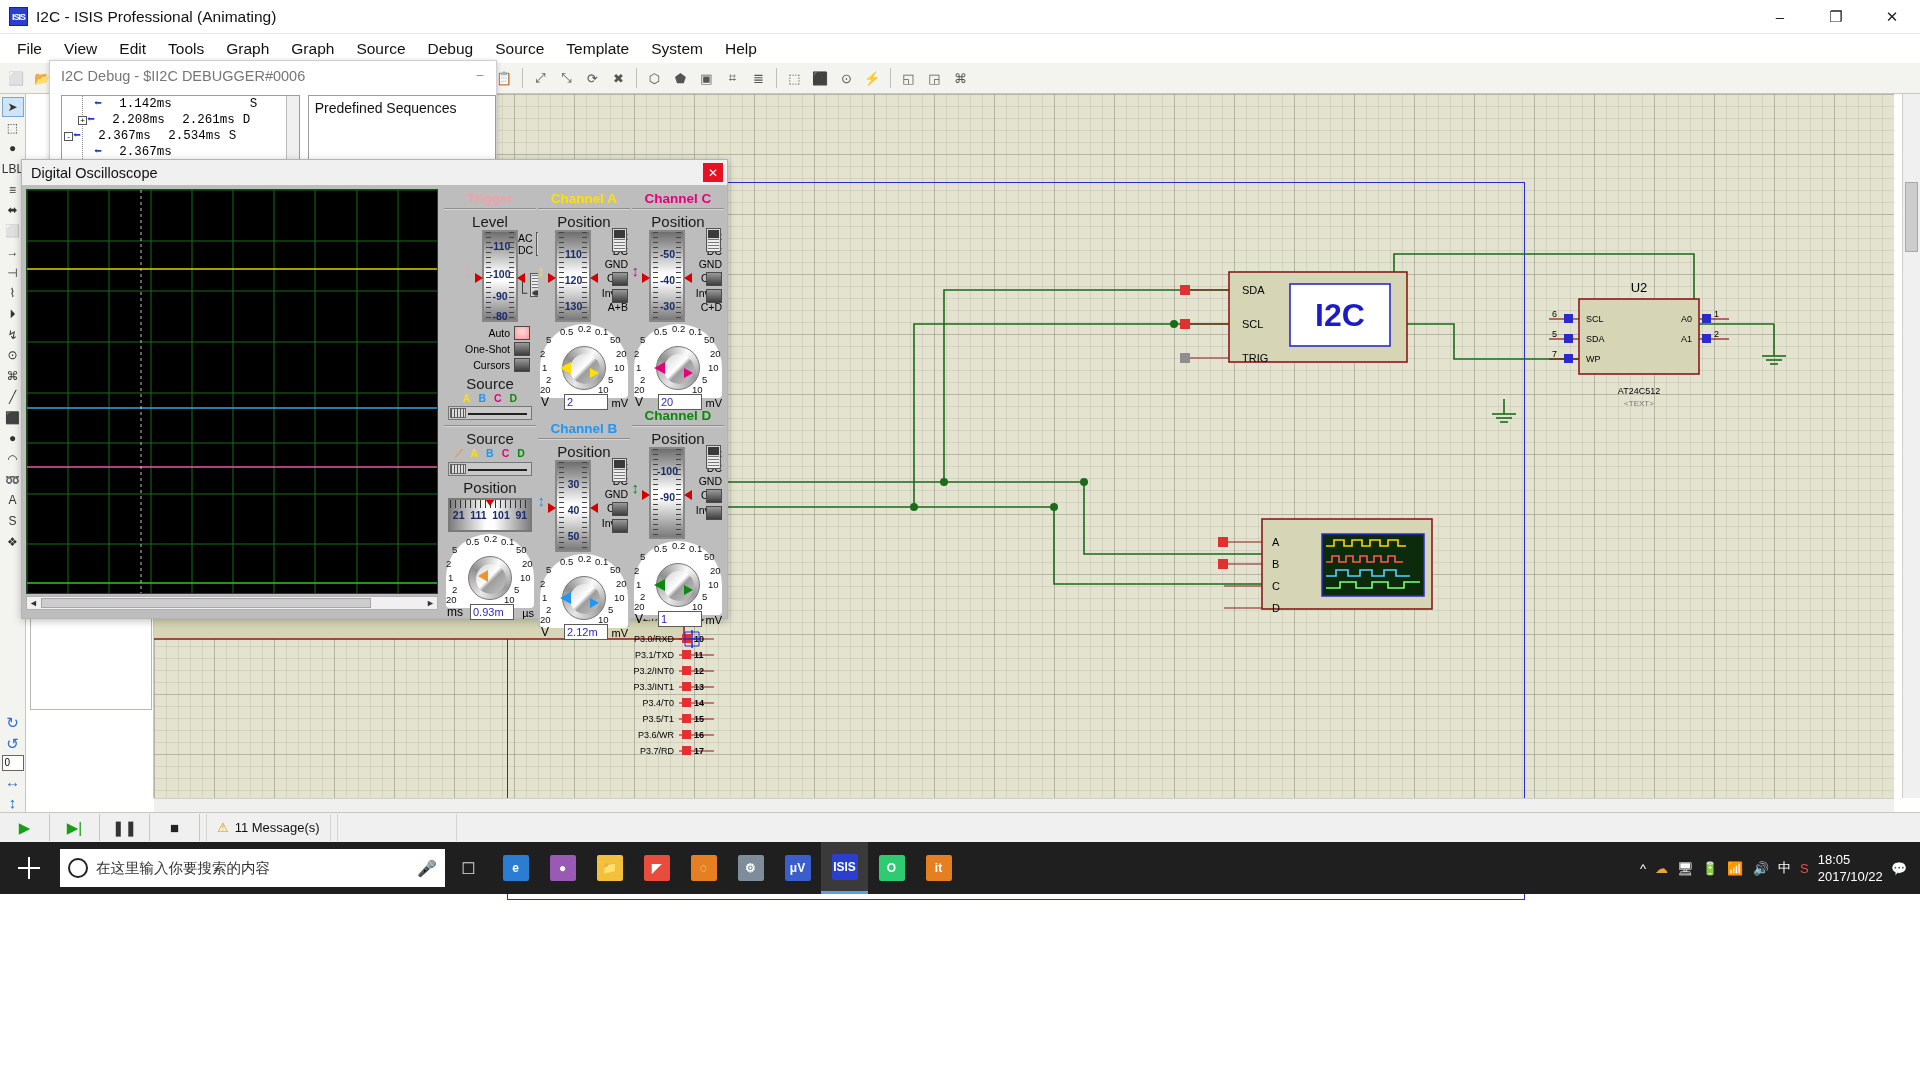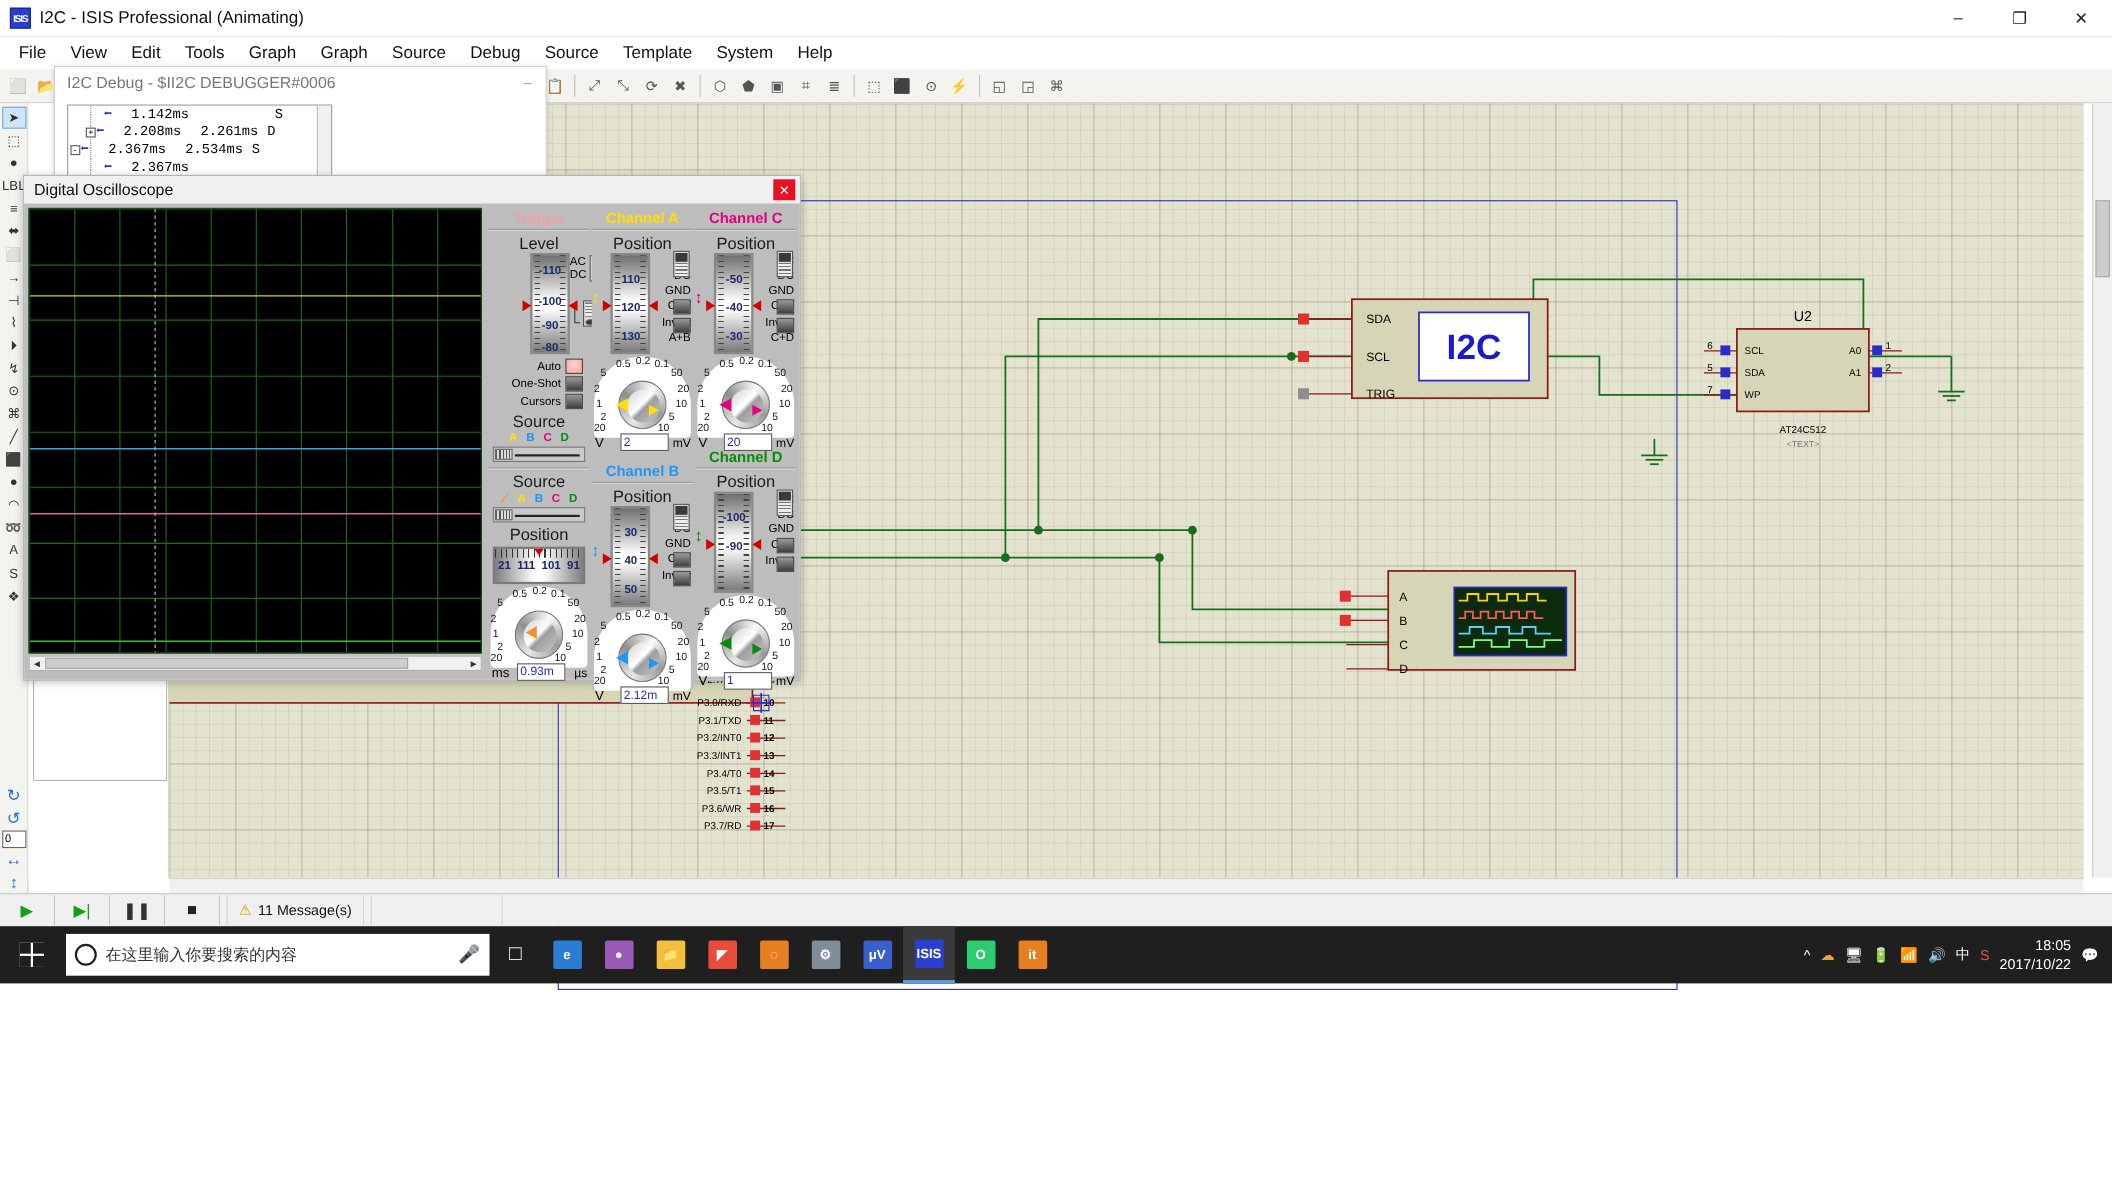--- a/index.html
+++ b/index.html
@@ -300,21 +300,21 @@
   .search-box {
     width: 385px; height: 38px; background: #fff; margin-left: 2px;
     display: flex; align-items: center; padding: 0 8px; gap: 8px; position: relative;
   }
   .search-text { font-size: 14.5px; color: #333; }
   .tb-ico {
     width: 47px; height: 52px; display:flex;align-items:center;justify-content:center;
   }
   .tb-ico.active { background: #3a3a3a; border-bottom: 3px solid #5aa0e8; }
   .tray { margin-left: auto; display: flex; align-items: center; gap: 9px; padding-right: 12px; color: #fff; font-size: 13px; }
-  .clock { text-align: right; font-size: 13px; line-height: 17px; color: #fff; }
+  .clock { font-size: 13px; line-height: 17px; color: #fff; }
 </style>
 </head>
 <body>
 
 <div id="root">
 
   <div class="titlebar">
     <div class="app-icon">ISIS</div>
     <div class="title-text">I2C - ISIS Professional (Animating)</div>
     <div class="win-btns">
@@ -642,20 +642,25 @@
       <div class="dbg-list">
         <div class="dbg-tree-vline"></div>
         <div id="dbg-rows">
             <div class="dbg-row"><span style="display:inline-block;width:30px"></span><span class="arrow-ico">⬅</span><span style="display:inline-block;width:10px"></span><span> 1.142ms</span><span style="display:inline-block;width:10px"></span><span>        </span><span style="display:inline-block;width:8px"></span><span>S</span></div>
             <div class="dbg-row"><span style="display:inline-block;width:14px"></span><span class="pm-box">+</span><span class="arrow-ico">⬅</span><span style="display:inline-block;width:10px"></span><span> 2.208ms</span><span style="display:inline-block;width:10px"></span><span> 2.261ms</span><span style="display:inline-block;width:8px"></span><span>D</span></div>
             <div class="dbg-row"><span style="display:inline-block;width:0px"></span><span class="pm-box">-</span><span class="arrow-ico">⬅</span><span style="display:inline-block;width:10px"></span><span> 2.367ms</span><span style="display:inline-block;width:10px"></span><span> 2.534ms</span><span style="display:inline-block;width:8px"></span><span>S</span></div>
             <div class="dbg-row"><span style="display:inline-block;width:30px"></span><span class="arrow-ico">⬅</span><span style="display:inline-block;width:10px"></span><span> 2.367ms</span><span style="display:inline-block;width:10px"></span><span>        </span><span style="display:inline-block;width:8px"></span><span></span></div>
           </div>
         <div class="dbg-scroll"></div>
       </div>
+      <div class="dbg-right">
+        <div class="predef-box">
+          <div class="predef-label">Predefined Sequences</div>
+        </div>
+      </div>
     </div>
   </div>
 
   <div class="scope">
     <div class="scope-title">
       <span>Digital Oscilloscope</span>
       <div class="scope-close">✕</div>
     </div>
     <div class="scope-body">
 

